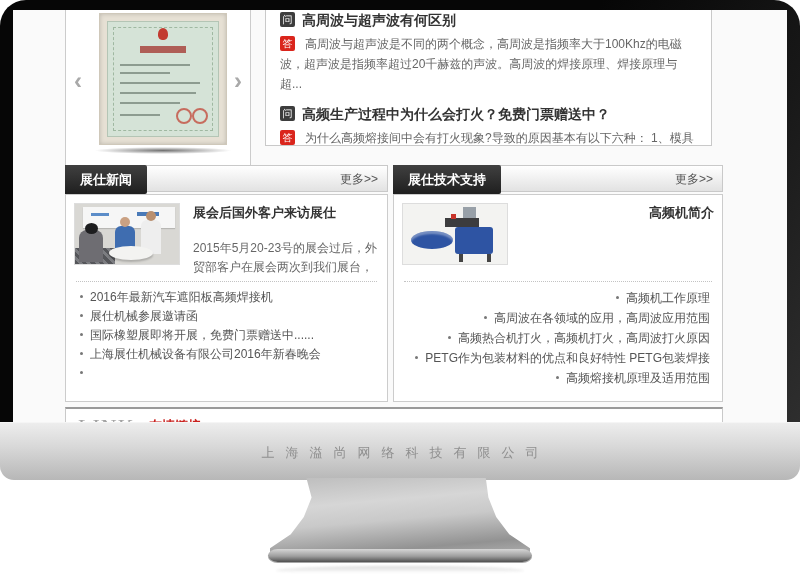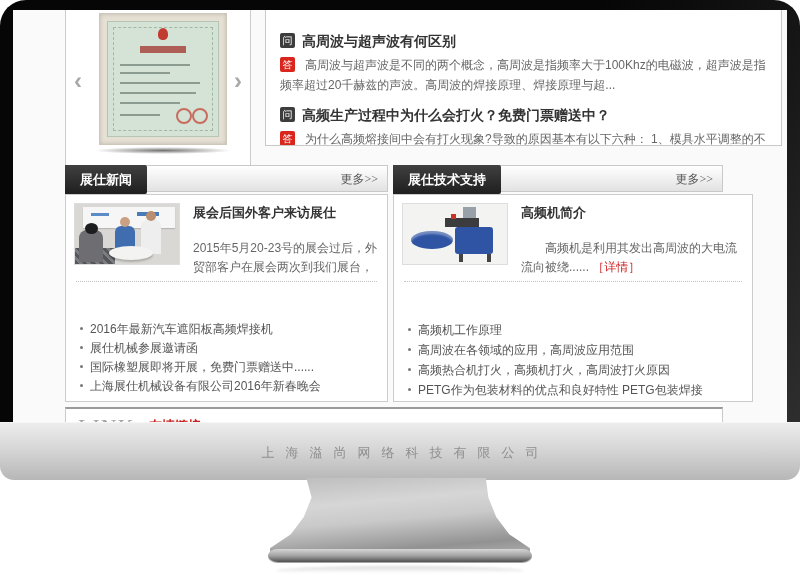--- a/index.html
+++ b/index.html
@@ -51,56 +51,56 @@
   .tl1 { top:42px; width:70px; } .tl2 { top:50px; width:50px; }
   .tl3 { top:60px; width:80px; } .tl4 { top:70px; width:76px; }
   .tl5 { top:80px; width:60px; } .tl6 { top:92px; width:40px; }
   .seal { position:absolute; width:16px; height:16px; border:2px solid #c0392b;
           border-radius:50%; opacity:.7; }
   .seal-1 { right:26px; bottom:12px; } .seal-2 { right:10px; bottom:12px; }
   .cert-shadow { position:absolute; left:28px; top:144px; width:138px; height:7px;
                  background:radial-gradient(ellipse at center,rgba(0,0,0,.55) 0%,rgba(0,0,0,0) 70%); }
 
   
-  .qa-box { position:absolute; left:252px; top:-10px; width:517px; height:146px;
-            background:#fff; border:1px solid #c9c9c9; padding:31px 14px 0; overflow:hidden; }
+  .qa-box { position:absolute; left:252px; top:-10px; width:447px; height:146px;
+            background:#fff; border:1px solid #c9c9c9; padding:10px 14px 0; overflow:hidden; }
   .qa-item + .qa-item { margin-top:11px; }
   .badge { display:inline-block; width:15px; height:15px; line-height:15px; text-align:center;
            color:#fff; font-size:10px; border-radius:2px; vertical-align:2px; }
   .badge-q { background:#3d3d3d; }
   .badge-a { background:#da251c; }
   .qa-title { font-size:14px; font-weight:bold; color:#333; margin-left:7px; }
   .qa-answer { margin-top:4px; font-size:12px; color:#666; line-height:20px; }
   .qa-answer .badge { margin-right:10px; vertical-align:1px; }
 
   
   .phead { position:absolute; height:27px; background:linear-gradient(180deg,#ffffff,#e2e2e2);
            border:1px solid #c9c9c9; }
   .news-head { left:52px; top:155px; width:323px; }
   .supp-head { left:380px; top:155px; width:330px; }
   .ptab { position:absolute; left:-1px; top:-1px; height:29px; line-height:29px;
           padding:0 15px; background:linear-gradient(180deg,#404040,#1f1f1f);
           color:#fff; font-size:13px; font-weight:bold; border-radius:0 2px 2px 0; }
-  .more { position:absolute; right:9px; top:0; line-height:27px; font-size:12px; color:#555;font-family:Liberation Serif, serif; }
+  .more { position:absolute; right:9px; top:0; line-height:27px; font-size:12px; color:#555; }
 
   
   .pbox { position:absolute; top:184px; height:208px; background:#fff;
           border:1px solid #ccc; padding:8px; overflow:hidden; }
   .news-box { left:52px; width:323px; }
-  .supp-box { left:380px; width:360px; }
+  .supp-box { left:380px; width:330px;text-align:right; }
   .article { height:74px; overflow:hidden; }
   .thumb { float:left; width:106px; height:62px; border:1px solid #ddd; position:relative;
            overflow:hidden; }
   .art-text { margin-left:119px; }
   .art-title { display:block; font-size:13px; font-weight:bold; color:#333; margin:1px 0 4px; }
   .art-ex { font-size:12px; color:#666; line-height:19px;margin-top:17px; }
   .art-ex.indent { text-indent:2em; }
   .detail { color:#cc1f1f; font-size:12px; }
   .dotted { border-top:1px dotted #c3c3c3; margin:4px 2px 0; }
-  .plist { list-style:none; padding:6px 4px 0;margin-top:32px; }
+  .plist { list-style:none; padding:6px 4px 0; }
   .plist li { font-size:12px; color:#555; white-space:nowrap; overflow:hidden; }
   .news-box .plist li { line-height:19px; }
   .supp-box .plist li { line-height:20px; }
   .dot { display:inline-block; width:3px; height:3px; background:#777; border-radius:50%;
          vertical-align:3px; margin:0 7px 0 2px; }
 
   
   .news-thumb { background:#d9d8d4; }
   .nt-banner { position:absolute; left:8px; top:3px; width:92px; height:21px; background:#f6f6f6;
                box-shadow:0 1px 1px rgba(0,0,0,.15); }
@@ -239,21 +239,20 @@
             <i class="mt-col"></i>
             <i class="mt-head"></i>
             <i class="mt-red"></i>
             <i class="mt-body"></i>
             <i class="mt-disc"></i>
             <i class="mt-leg1"></i>
             <i class="mt-leg2"></i>
           </div>
           <div class="art-text">
             <a class="art-title">高频机简介</a>
-            <p class="art-ex indent"><span>高频机是利用其发出高周波的大电流流向被绕......</span> <a class="detail">［详情］</a></p>
           </div>
         </div>
         <div class="dotted"></div>
         <ul class="plist">
           <li><span class="dot"></span><span>高频机工作原理</span></li>
           <li><span class="dot"></span><span>高周波在各领域的应用，高周波应用范围</span></li>
           <li><span class="dot"></span><span>高频热合机打火，高频机打火，高周波打火原因</span></li>
           <li><span class="dot"></span><span>PETG作为包装材料的优点和良好特性 PETG包装焊接</span></li>
           <li><span class="dot"></span><span>高频熔接机原理及适用范围</span></li>
         </ul>

